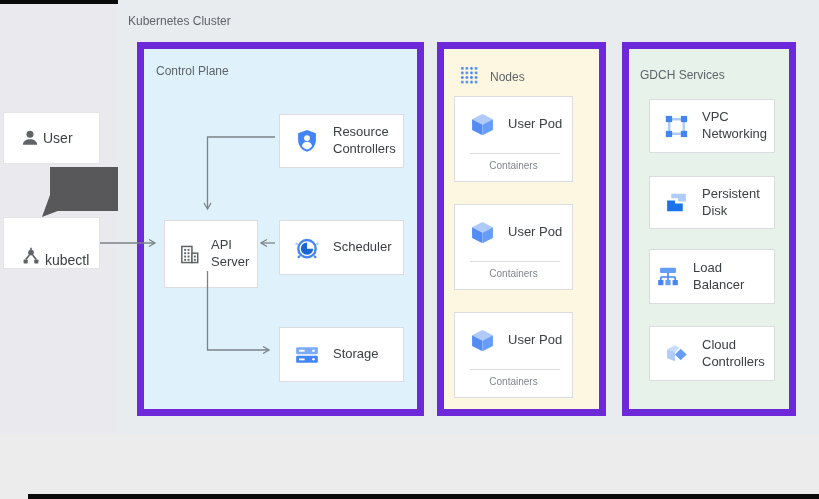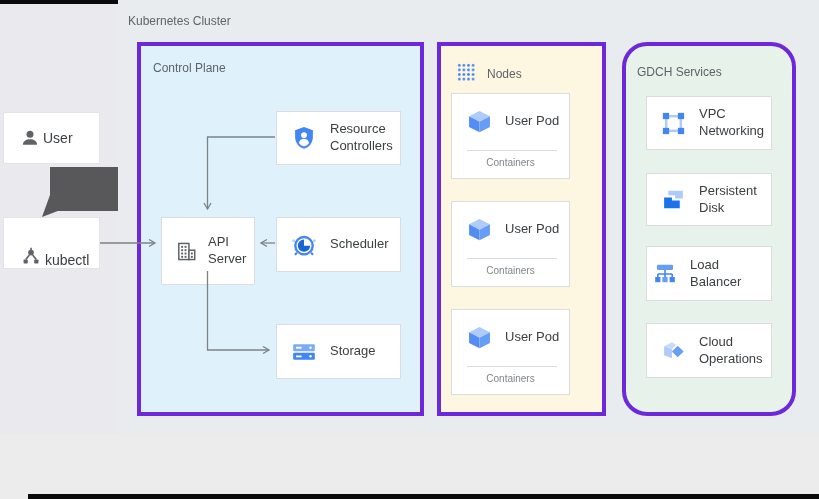--- a/index.html
+++ b/index.html
@@ -10,24 +10,24 @@
   
   .top-black    { position:absolute; left:0; top:0; width:118px; height:4px; background:#0a0a0a; }
   .left-col     { position:absolute; left:0; top:4px; width:118px; height:430px; background:#e9e9ee; }
   .diagram-bg   { position:absolute; left:118px; top:0; width:701px; height:434px; background:#e9ecef; }
   .bottom-strip { position:absolute; left:0; top:434px; width:819px; height:65px; background:#ececec; }
   .bottom-black { position:absolute; left:28px; top:494px; width:791px; height:5px; background:#0a0a0a; }
 
   .cluster-label { position:absolute; left:128px; top:14px; font-size:12px; color:#5f6368; }
 
   
-  .zone { position:absolute; border:4px solid #6d28d9; }
+  .zone { position:absolute; border:7px solid #6d28d9; }
   .zone-control { left:137px; top:42px; width:287px; height:374px; background:#dff2fc; }
   .zone-nodes   { left:437px; top:42px; width:169px; height:374px; background:#fdf7e2; }
-  .zone-gdch    { left:622px; top:42px; width:174px; height:374px; background:#e6f2ea;border-radius:25px; }
+  .zone-gdch    { left:622px; top:42px; width:174px; height:374px; background:#e6f2ea; }
   .zone-label { position:absolute; font-size:12px; color:#5f6368; white-space:nowrap; }
 
   
   .card { position:absolute; background:#ffffff; border:1px solid #dadce0; }
   .hcard { display:flex; align-items:center; gap:13px; padding-left:14px; }
   .card-label { font-size:13px; color:#3c4043; line-height:1.3; }
   .actor-card { left:3px; width:97px; height:52px; border-color:#e4e4e7; display:flex; align-items:center; gap:3px; padding-left:16px; }
   .actor-label { font-size:14px; color:#3c4043; }
 
   .icon { display:inline-flex; flex:0 0 auto; }
@@ -243,21 +243,21 @@
     </div>
 
     <div class="card hcard" style="left:20px; top:277px; width:126px; height:55px;">
       <span class="icon">
         <svg width="25" height="25" viewBox="0 0 24 24">
           <polygon points="3,8 10.5,4 14.5,6.5 10.5,10.5" fill="#c6dafc"></polygon>
           <polygon points="3,8 10.5,10.5 10.5,19.5 3,16.5" fill="#aecbfa"></polygon>
           <polygon points="16,7.5 21.8,13 16,18.5 10.5,13" fill="#669df6"></polygon>
         </svg>
       </span>
-      <span class="card-label">Cloud Operations</span>
+      <span class="card-label">Cloud Controllers</span>
     </div>
   </div>
 
   <svg class="overlay" width="819" height="434" viewBox="0 0 819 434">
     <defs>
       <marker id="ah" viewBox="0 0 10 10" refX="7" refY="4" markerWidth="10" markerHeight="10" orient="auto-start-reverse" markerUnits="userSpaceOnUse">
         <path d="M1 0.5 L7 4 L1 7.5" fill="none" stroke="#7d8287" stroke-width="1.3"></path>
       </marker>
     </defs>
     <g stroke="#7d8287" stroke-width="1.3" fill="none">

